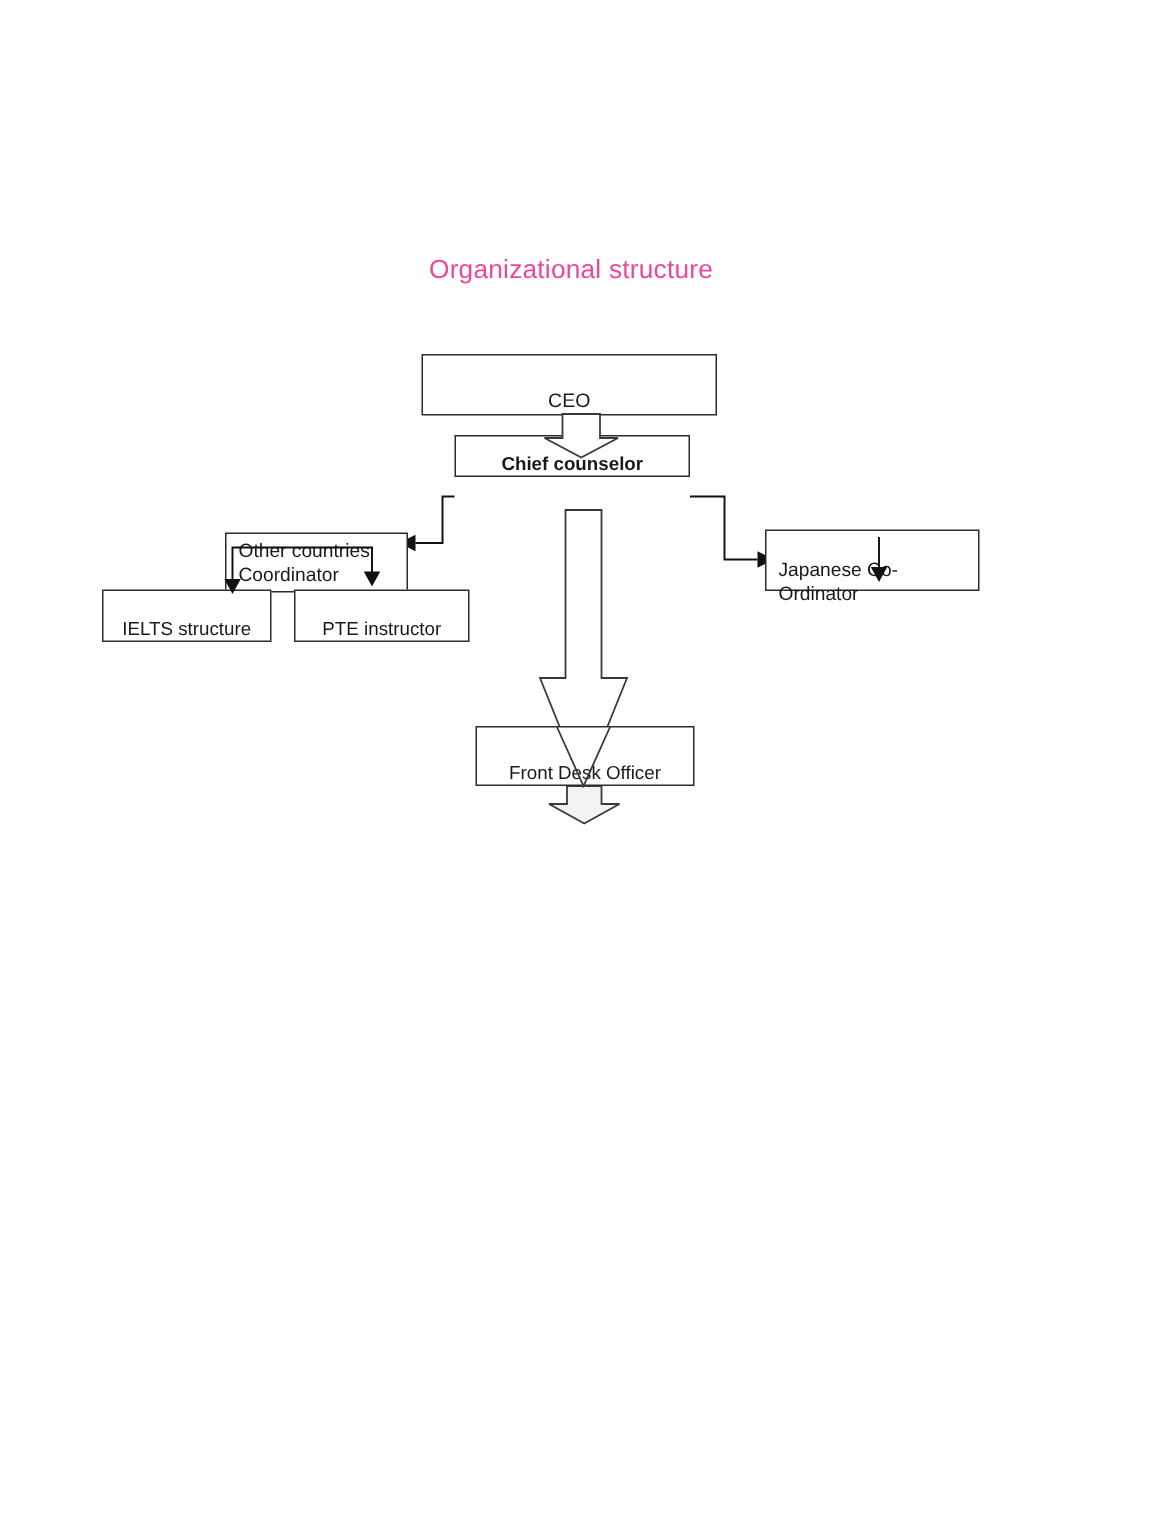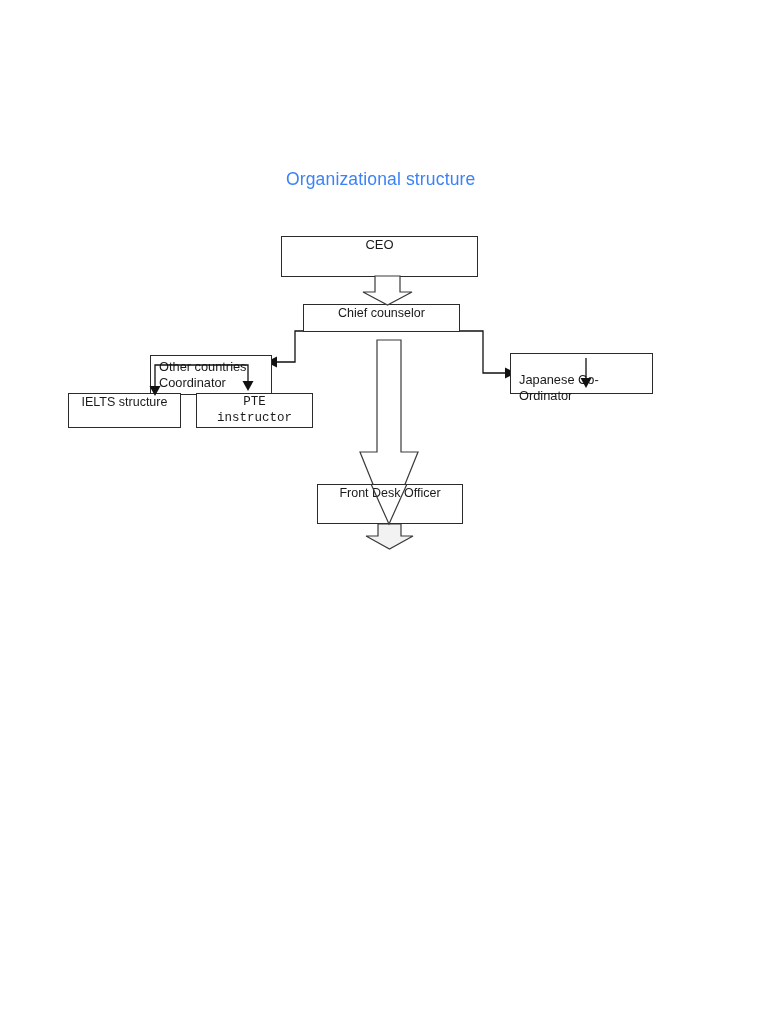--- a/index.html
+++ b/index.html
@@ -24,21 +24,21 @@
     height: 1024px;
   }
 
   
   #chart-title {
     position: absolute;
     left: 286px;
     top: 169px;
     font-size: 17.5px;
     letter-spacing: 0.15px;
-    color: #3b82f6;
+    color: #ec4899;
     white-space: nowrap;
   }
 
   
   .node {
     position: absolute;
     box-sizing: border-box;
     background: #ffffff;
     border: 1.2px solid #2b2b2b;
     display: flex;
@@ -48,42 +48,42 @@
     line-height: 1.28;
   }
   .node .label {
     display: block;
     padding: 0 6px;
     white-space: pre-line;
   }
 
   
   .node.center {
-    align-items: flex-start;
+    align-items: flex-end;
   }
   .node.center .label {
     text-align: center;
   }
   
   .node.leftal {
     align-items: flex-start;
     justify-content: flex-start;
   }
   .node.leftal .label {
     text-align: left;
     padding-left: 8px;
   }
 
   
   #node-ceo        { left: 281px; top: 236px; width: 197px; height: 41px; font-size: 13px; }
-  #node-chief      { left: 303px; top: 304px; width: 157px; height: 28px; font-size: 12.5px; }
+  #node-chief      { left: 303px; top: 290px; width: 157px; height: 28px; font-size: 12.5px; font-weight: bold; }
 
   #node-other      { left: 150px; top: 355px; width: 122px; height: 40px; font-size: 12.8px; padding-top: 3px; z-index: 4; }
   #node-ielts      { left: 68px;  top: 393px; width: 113px; height: 35px; font-size: 12.5px; z-index: 5; }
-  #node-pte        { left: 196px; top: 393px; width: 117px; height: 35px; font-size: 12.5px; z-index: 5; font-family: Liberation Mono, monospace; }
+  #node-pte        { left: 196px; top: 393px; width: 117px; height: 35px; font-size: 12.5px; z-index: 5; }
 
   #node-japco      { left: 510px; top: 353px; width: 143px; height: 41px; font-size: 12.8px; padding-top: 18px; z-index: 4; }
   #node-japinst    { left: 540px; top: 387px; width: 113px; height: 34px; font-size: 10.5px; z-index: 5; }
 
   #node-frontdesk  { left: 317px; top: 484px; width: 146px; height: 40px; font-size: 12.5px; z-index: 3; }
   #node-cleaner    { left: 317px; top: 546px; width: 146px; height: 39px; font-size: 12.5px; z-index: 3; }
 
   
   .conn-layer {
     position: absolute;

